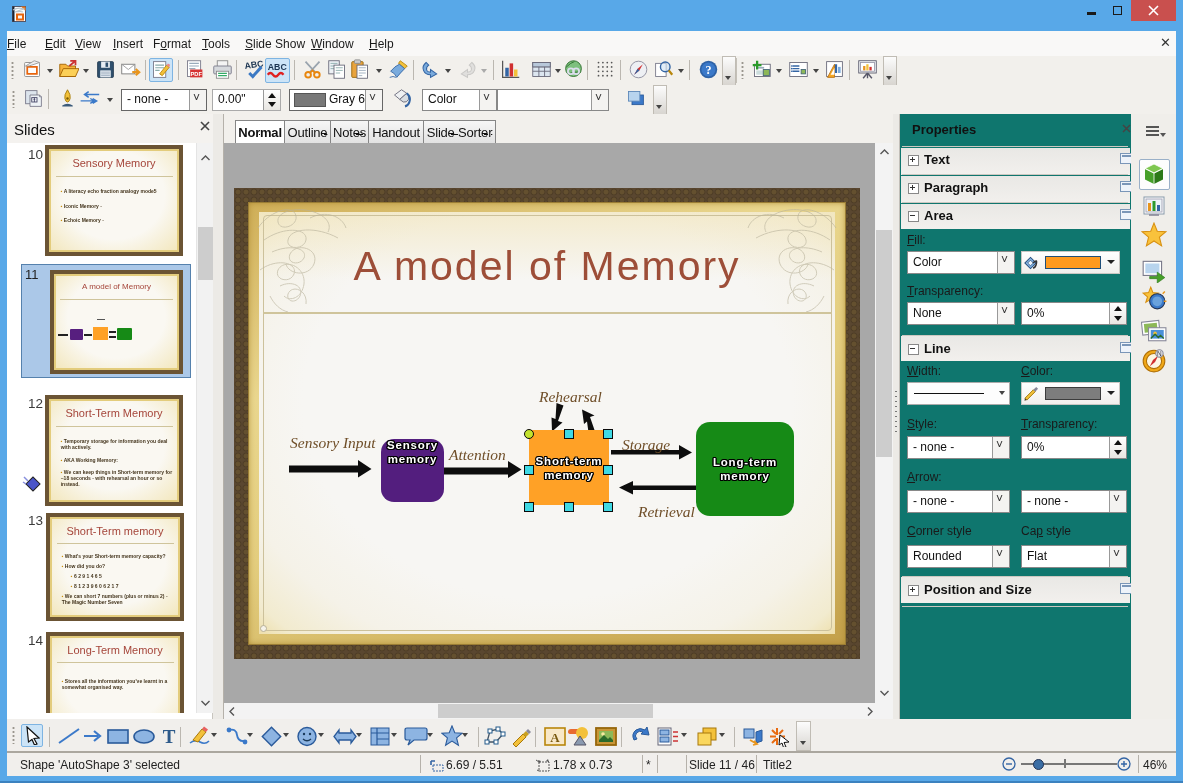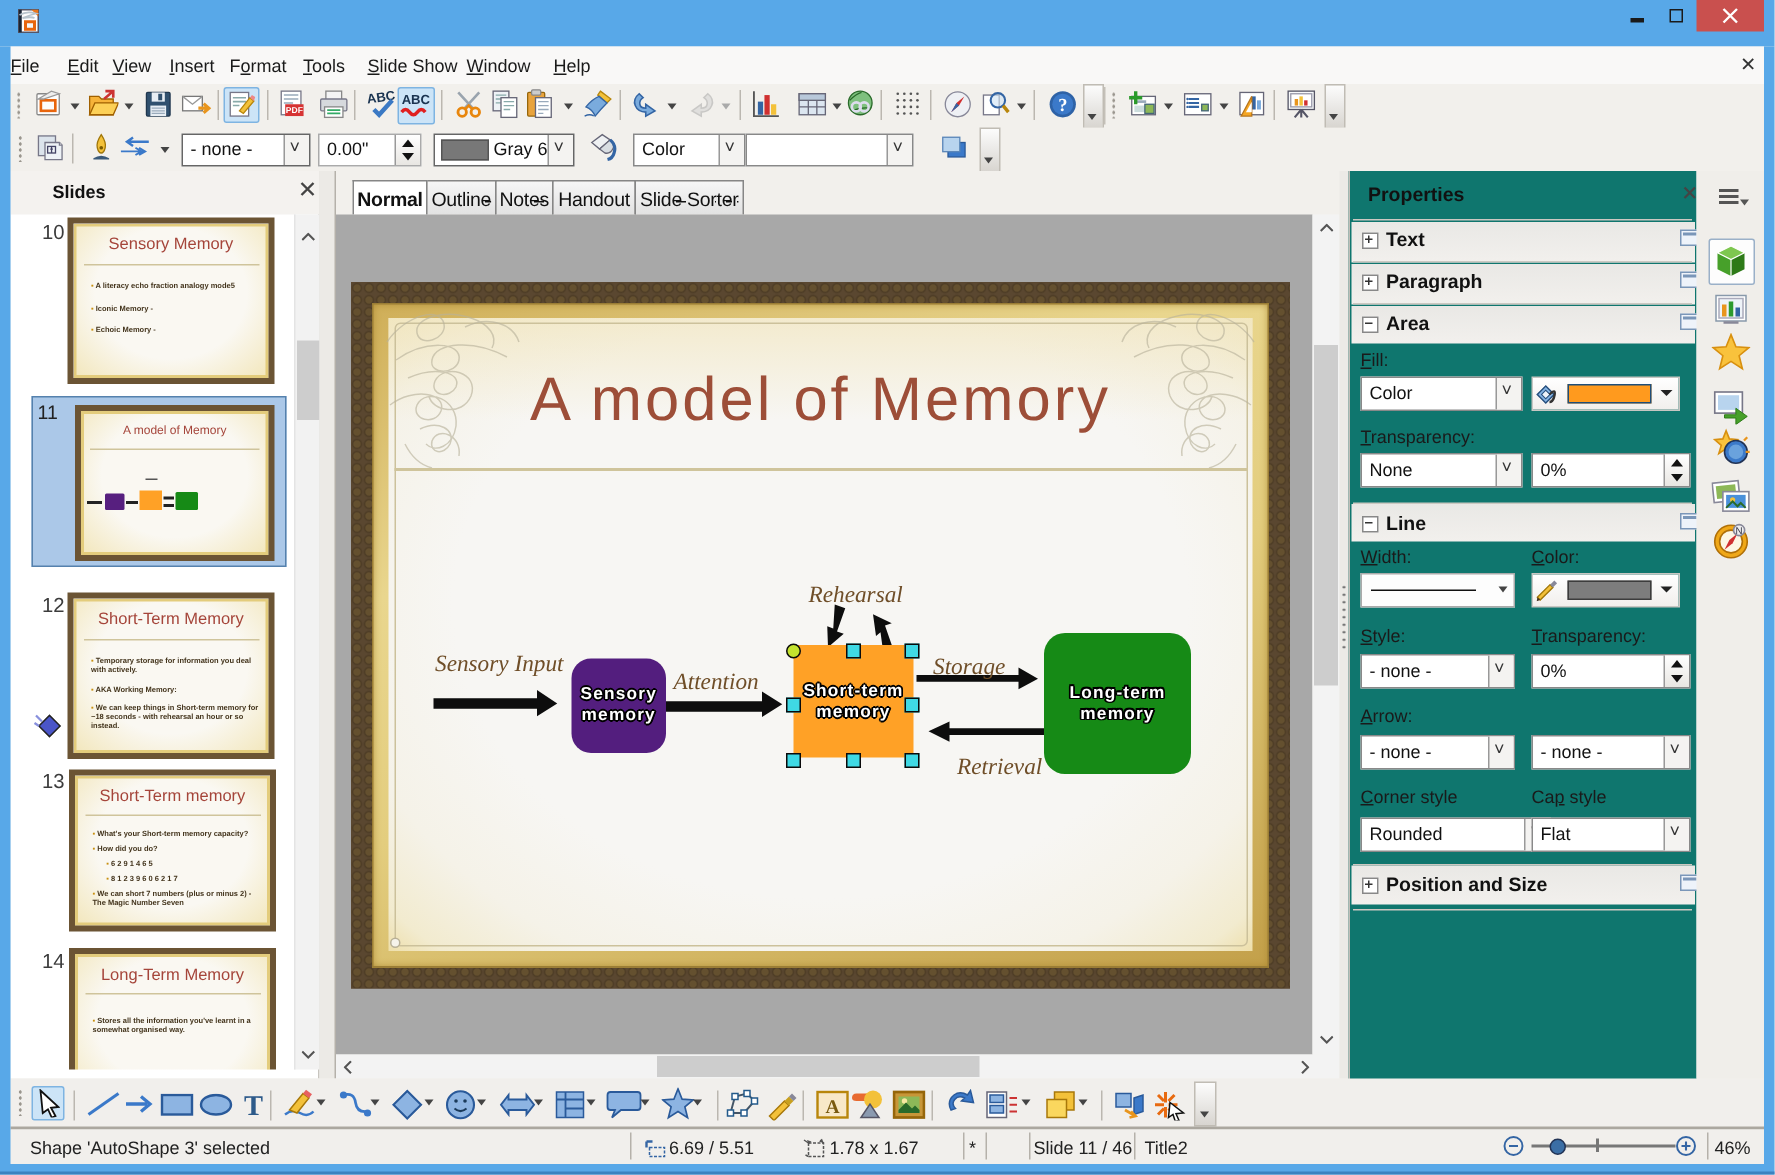--- a/index.html
+++ b/index.html
@@ -341,21 +341,21 @@
           <rect x="4" y="4" width="13" height="11" fill="#b8d4ee" stroke="#5a86b8"></rect>
         </svg></div>
     <div class="abs" style="left:646px;top:0;width:12px;height:28px;background:linear-gradient(#fcfcfc,#d8d5d0);border:1px solid #c0bcb4;">
         <div class="darr" style="left:2px;top:19px;"></div>
       </div>
   </div>
   <div class="abs" id="mainarea" style="left:7px;top:114px;width:1169px;height:605px;background:#f2f0ec;">
 
     <div class="abs" style="left:0;top:0;width:206px;height:605px;background:#fff;border-right:1px solid #c8c5bf;box-sizing:border-box;">
       <div class="abs" style="left:0;top:0;width:206px;height:29px;background:#f4f2ef;">
-        <span class="abs" style="left:7px;top:7px;font-weight:bold;font-size:12px;color:#111;margin-left:21px;">Slides</span>
+        <span class="abs" style="left:7px;top:7px;font-weight:normal;font-size:15px;color:#111;">Slides</span>
         <svg class="abs" style="left:192px;top:6px;" width="12" height="12" viewBox="0 0 12 12">
             <path d="M2 2 L10 10 M10 2 L2 10" stroke="#444" stroke-width="1.6"></path>
           </svg>
       </div>
       <div class="abs" style="left:0;top:29px;width:189px;height:570px;overflow:hidden;" id="slist">
         <span class="tnum" style="left:14px;top:4px;">10</span>
         <div class="thumb" style="left:38px;top:2px;width:130px;height:103px;">
           <div class="ttitle">Sensory Memory</div>
             <div class="tline"></div>
           <div class="tbul" style="left:9%;top:38%;"><b>▪</b> A literacy echo fraction analogy mode5</div>
@@ -457,21 +457,21 @@
             <g fill="#0d0d0d">
               <path d="M55 277.5 H124 V272 L137.5 281 L124 289.5 V284.5 H55 Z"></path>
               <path d="M210 279.5 H274 V273 L287.5 281.5 L274 290 V286.5 H210 Z"></path>
               <path d="M377 262 H445 V257 L458 264.5 L445 271.5 V266.5 H377 Z"></path>
               <path d="M462 297.5 H399 V293 L385 299.5 L399 306.5 V302 H462 Z"></path>
               <path d="M322.5 215 L329.5 217.5 L324 233 L328.5 234.5 L318 243.5 L317.5 229.5 L321.5 231 Z"></path>
               <path d="M354.5 244.5 L360.5 242 L356 229 L360.5 227.5 L348 221.5 L350 236 L353 233.5 Z"></path>
             </g>
           </svg>
 
-          <div class="dbox" style="left:147px;top:251px;width:63px;height:63px;background:#531e7e;border-radius:13px;padding-top:18px;box-sizing:border-box;">Sensory<br>memory</div>
+          <div class="dbox" style="left:147px;top:251px;width:63px;height:63px;background:#531e7e;border-radius:13px;box-sizing:border-box;">Sensory<br>memory</div>
           <div class="dbox" style="left:295px;top:242px;width:80px;height:75px;background:#ffa126;border-radius:2px;padding-top:25px;box-sizing:border-box;">Short-term<br>memory</div>
           <div class="dbox" style="left:462px;top:234px;width:98px;height:94px;background:#168a16;border-radius:14px;padding-top:34px;box-sizing:border-box;">Long-term<br>memory</div>
 
           <div class="dlabel" style="left:56px;top:246px;">Sensory Input</div>
           <div class="dlabel" style="left:215px;top:258px;">Attention</div>
           <div class="dlabel" style="left:305px;top:200px;">Rehearsal</div>
           <div class="dlabel" style="left:388px;top:248px;">Storage</div>
           <div class="dlabel" style="left:404px;top:315px;">Retrieval</div>
 
           <div class="hdl" style="left:290px;top:241px;background:#c3e22e;border-radius:50%;"></div>
@@ -586,21 +586,21 @@
       <div class="pcombo" style="left:7px;top:376px;width:101px;">
           <span class="ctxt">- none -</span>
           <div class="cb"></div>
         </div>
       <div class="pcombo" style="left:121px;top:376px;width:104px;">
           <span class="ctxt">- none -</span>
           <div class="cb"></div>
         </div>
       <span class="plabel" style="left:7px;top:410px;"><u>C</u>orner style</span>
       <span class="plabel" style="left:121px;top:410px;">Ca<u>p</u> style</span>
-      <div class="pcombo" style="left:7px;top:431px;width:101px;padding-left:24px;">
+      <div class="pcombo" style="left:7px;top:431px;width:101px;">
           <span class="ctxt">Rounded</span>
           <div class="cb"></div>
         </div>
       <div class="pcombo" style="left:121px;top:431px;width:104px;">
           <span class="ctxt">Flat</span>
           <div class="cb"></div>
         </div>
       <div class="psep" style="left:2px;top:462px;"></div>
       <div class="pm plus" style="left:8px;top:471px;"></div>
       <span class="phead" style="left:24px;top:468px;">Position and Size</span>
@@ -791,21 +791,21 @@
     <svg class="abs" style="left:423px;top:7px;" width="14" height="12" viewBox="0 0 14 12">
         <path d="M1 1 V5 M1 1 H5" stroke="#3465a4" stroke-width="1.6"></path>
         <rect x="3" y="5" width="10" height="6" fill="none" stroke="#3465a4" stroke-dasharray="2 1"></rect>
       </svg>
     <span class="st" style="left:439px;">6.69 / 5.51</span>
     <svg class="abs" style="left:528px;top:6px;" width="15" height="13" viewBox="0 0 15 13">
         <rect x="4" y="3" width="10" height="9" fill="none" stroke="#555" stroke-dasharray="2 1"></rect>
         <path d="M4 3 L1 1 M14 3 L12 1 M4 12 L2 11" stroke="#555"></path>
         <path d="M3 1 L6 2 L4 4 Z M13 0 L14 3 L11 2 Z" fill="#555"></path>
       </svg>
-    <span class="st" style="left:546px;">1.78 x 1.67</span>
+    <span class="st" style="left:546px;">1.78 x 0.73</span>
     <div class="ssep" style="left:635px;"></div>
     <span class="st" style="left:639px;">*</span>
     <div class="ssep" style="left:650px;"></div>
     <div class="ssep" style="left:679px;"></div>
     <span class="st" style="left:682px;">Slide 11 / 46</span>
     <div class="ssep" style="left:749px;"></div>
     <span class="st" style="left:756px;">Title2</span>
     <svg class="abs" style="left:995px;top:4px;" width="14" height="14" viewBox="0 0 14 14">
         <circle cx="7" cy="7" r="6" fill="none" stroke="#3465a4" stroke-width="1.3"></circle>
         <path d="M4 7 H10" stroke="#3465a4" stroke-width="1.4"></path>

